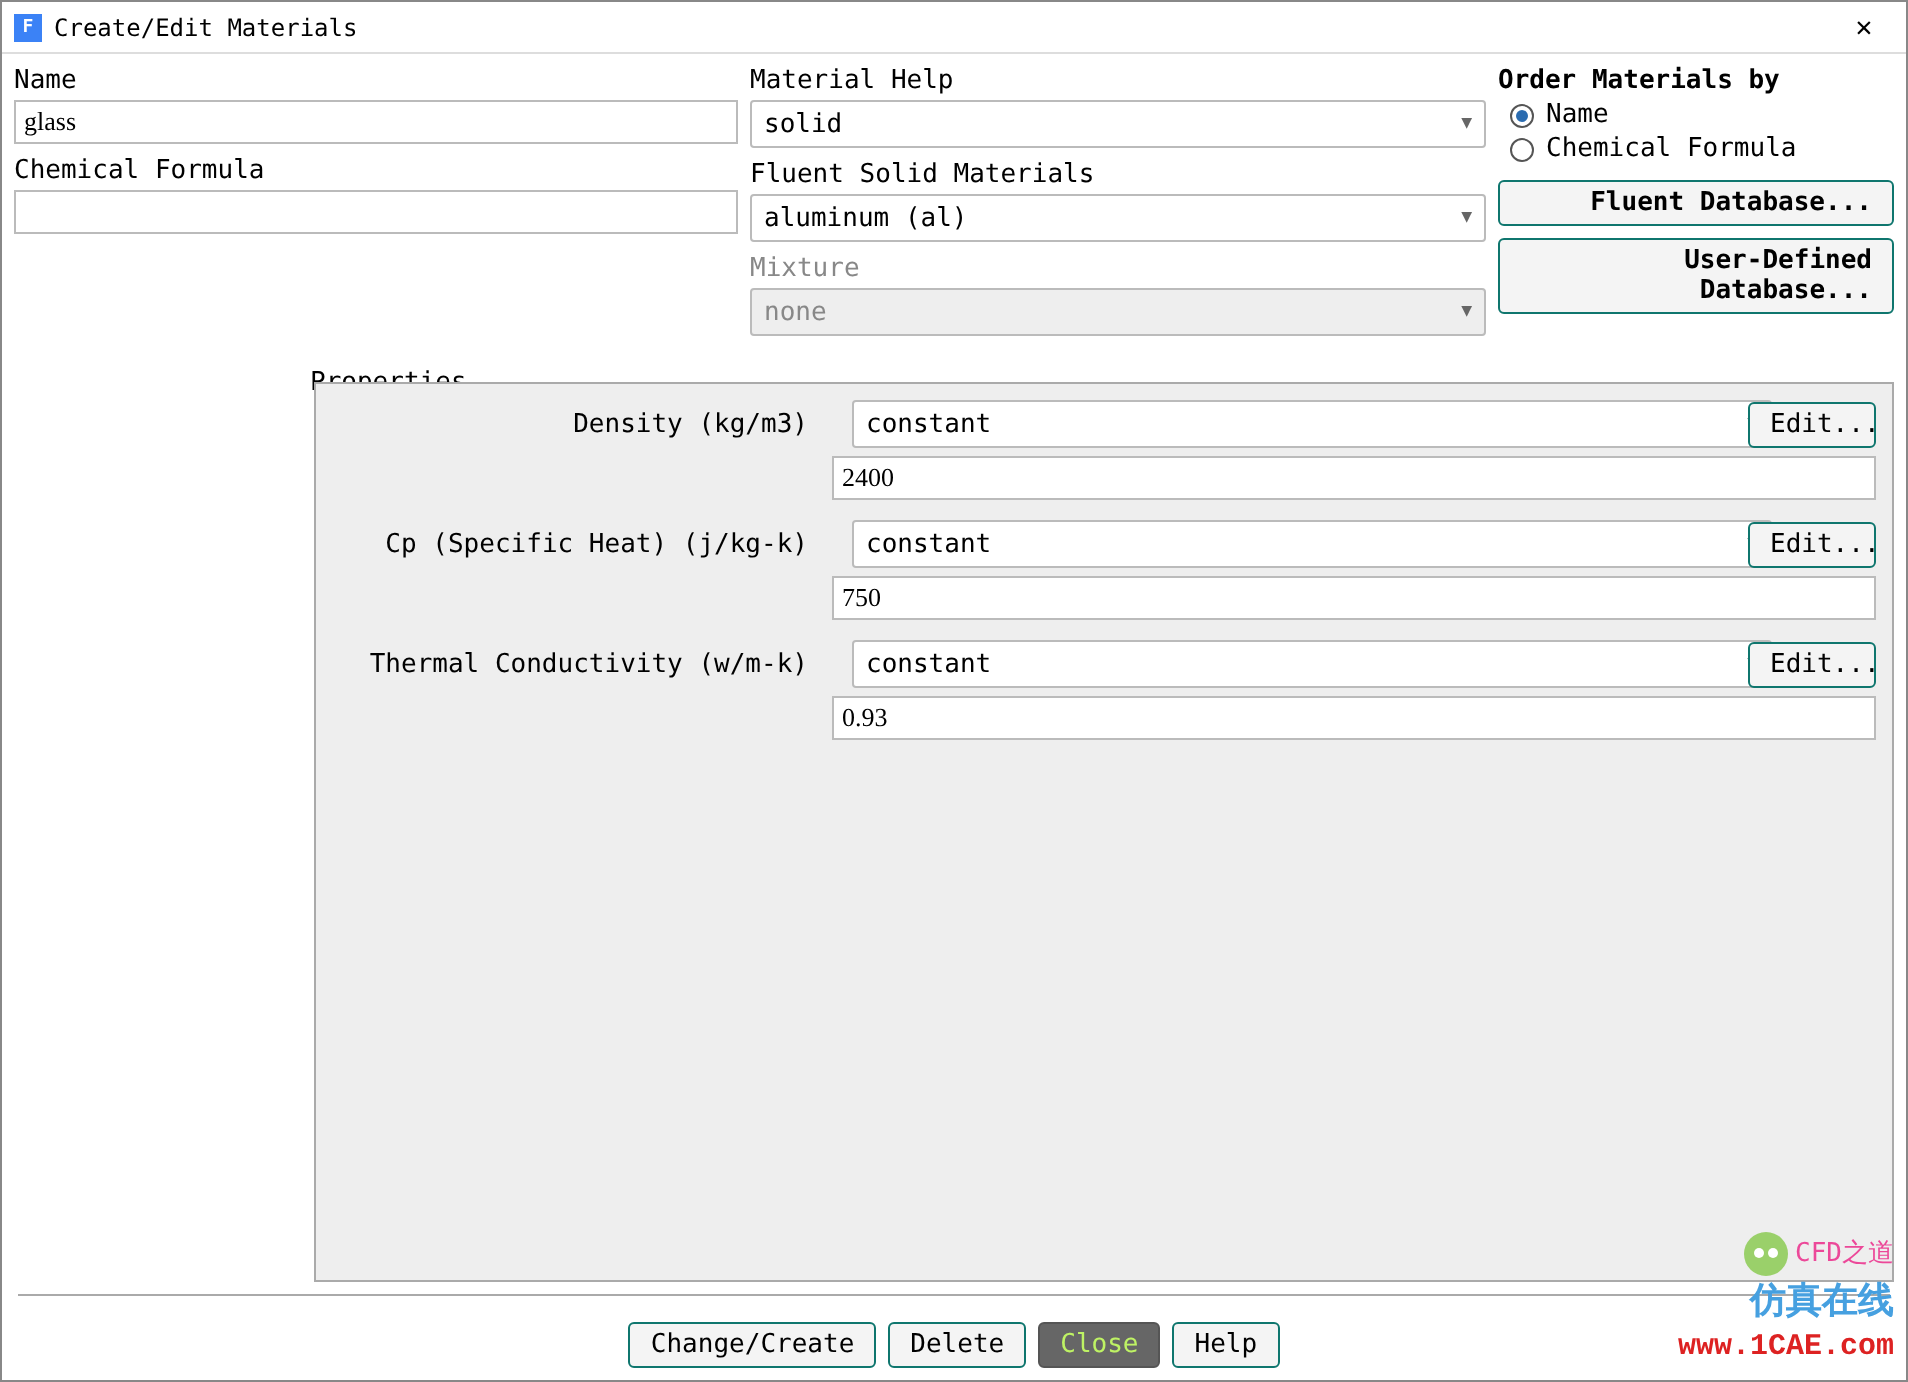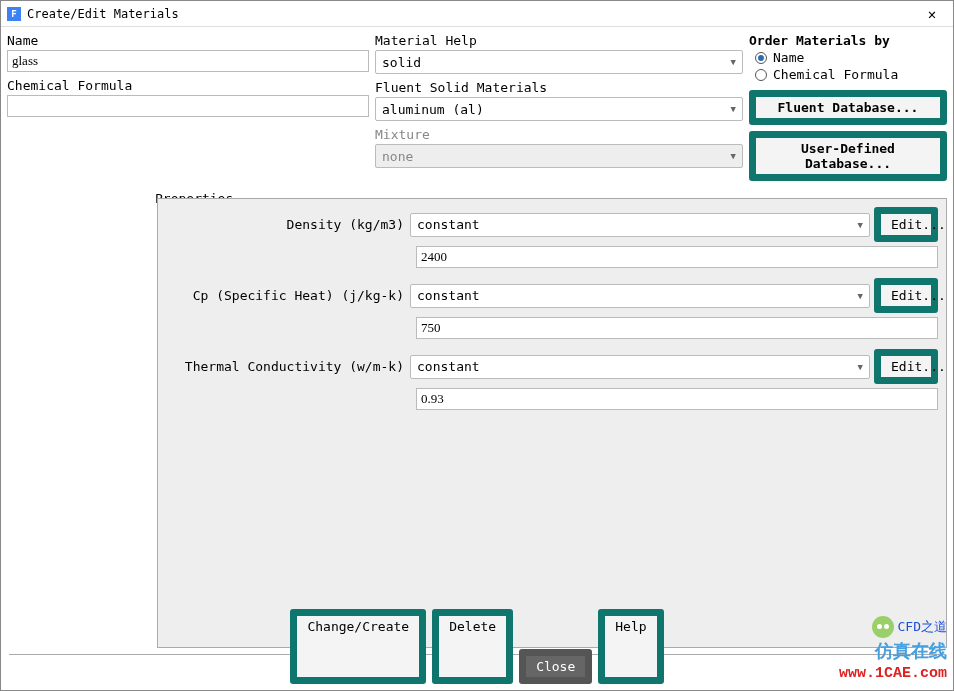--- a/index.html
+++ b/index.html
@@ -25,45 +25,45 @@
   display: flex; align-items: center; padding: 0 6px; font-family: monospace;
   justify-content: space-between; border-radius: 2px;
 }
 .dropdown.disabled { background: #eee; color: #888; }
 .tri { font-size: 9px; color: #666; }
 .block { margin-bottom: 6px; }
 .radio-row { display: flex; align-items: center; gap: 6px; margin: 2px 0 2px 6px; font-family: monospace; }
 .radio { width: 12px; height: 12px; border: 1px solid #555; border-radius: 50%; display: inline-flex; align-items: center; justify-content: center; }
 .radio.checked::after { content: ""; width: 6px; height: 6px; background: #2b6cb0; border-radius: 50%; }
 .btn {
-  border: 7px solid #0f766e; border-radius: 3px; padding: 3px 10px; background: #f4f4f4;
-  font-family: monospace; font-size: 13px; text-align: center; cursor: default;
+  border: 1px solid #0f766e; border-radius: 3px; padding: 3px 10px; background: #f4f4f4;
+  font-family: monospace; font-size: 13px; text-align: right; cursor: default;
 }
 .btn.bold { font-weight: bold; }
-.btn.dark { background: #666; color: #ffffff; border-color: #555; margin-top: 40px; }
+.btn.dark { background: #666; color: #bef264; border-color: #555; }
 .btn.full { width: 100%; }
 .right-btns { display: flex; flex-direction: column; gap: 6px; margin-top: 8px; }
 .props-area { margin-top: 2px; margin-left: 150px; }
 .fieldset-label { font-family: monospace; font-size: 13px; }
 .props-box { border: 1px solid #aaa; border-top: 1px solid #aaa; background: #eee; height: 450px; margin-top: 0; padding: 8px 8px; position: relative; }
 .fieldset-wrap { position: relative; }
 .fieldset-wrap .fieldset-label { position: relative; top: 8px; left: -2px; background: transparent; }
 .prop-row { display: flex; align-items: center; margin-bottom: 4px; }
 .prop-label { width: 244px; text-align: right; padding-right: 6px; font-family: monospace; font-size: 13px; }
 .prop-dd { flex: 1; }
-.prop-dd .dropdown { background: #fff; }
+.prop-dd .dropdown { background: #fff; margin-left: 16px; }
 .edit-btn { width: 64px; margin-left: 4px; }
 .prop-val-row { display: flex; margin-bottom: 10px; }
 .prop-val-row input { margin-left: 250px; flex: 1; }
 .footer { position: absolute; left: 0; right: 0; bottom: 6px; text-align: center; }
 .footer-inner { display: inline-flex; gap: 6px; }
 hr.sep { border: none; border-top: 1px solid #aaa; margin: 6px 2px; }
 .watermark { position: absolute; right: 6px; bottom: 6px; text-align: right; font-size: 12px; line-height: 1.4; pointer-events: none; }
 .watermark .cn { color: #46a0e0; font-weight: bold; font-size: 18px; }
-.watermark .cfd { color: #1d4ed8; font-size: 13px; }
+.watermark .cfd { color: #ec4899; font-size: 13px; }
 .watermark .url { color: #d22; font-weight: bold; font-size: 15px; font-family: Liberation Mono, monospace; }
 .wm-icon { width: 22px; height: 22px; background: #9ad06a; border-radius: 11px; display: inline-block; vertical-align: middle; margin-right: 4px; position: relative; }
 .wm-icon::before, .wm-icon::after { content: ""; position: absolute; background: #fff; border-radius: 50%; width: 5px; height: 5px; top: 8px; }
 .wm-icon::before { left: 5px; } .wm-icon::after { right: 5px; }
 </style>
 </head>
 <body>
 
 <div class="window">
 

